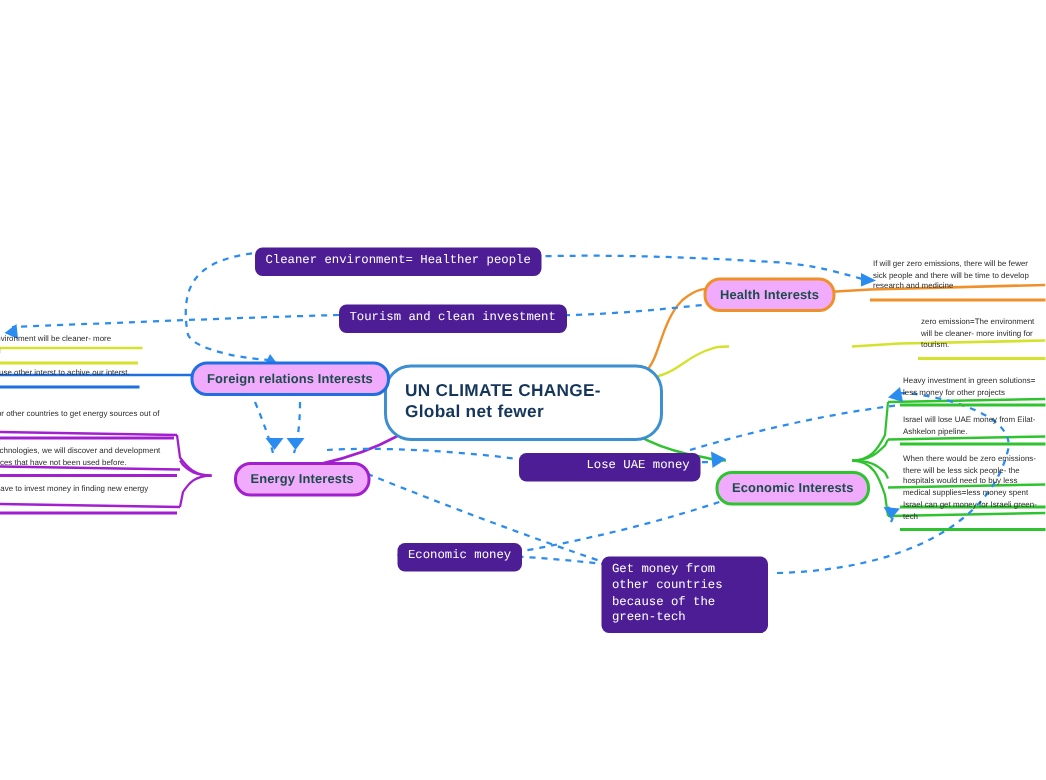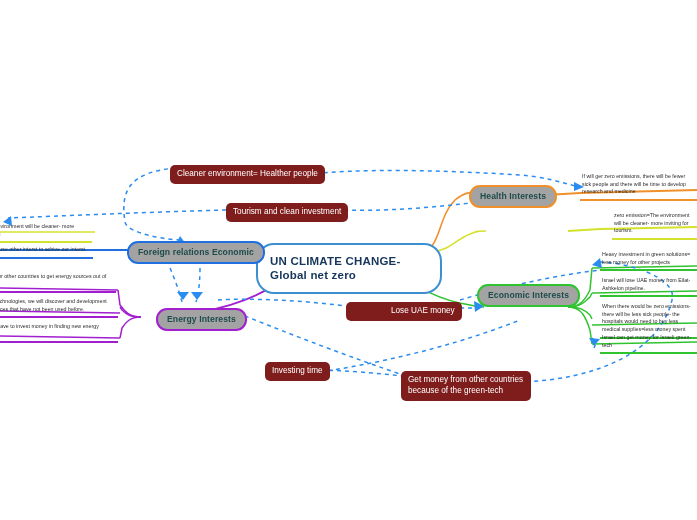--- a/index.html
+++ b/index.html
@@ -12,34 +12,35 @@
 
   
   .node{position:absolute;box-sizing:border-box;}
 
   .central{
     background:#ffffff;border:2px solid #3c8fd0;border-radius:18px;
     color:#15365a;font-weight:bold;font-size:11.5px;line-height:1.25;
     padding:9px 12px;letter-spacing:.2px;
   }
   .branch{
-    background:#a3a3a3;border:2px solid #888;border-radius:11px;
+    background:#f0abfc;border:2px solid #888;border-radius:11px;
     color:#1d4b4b;font-weight:bold;font-size:8.6px;line-height:1.1;
     padding:5px 9px;white-space:nowrap;letter-spacing:.1px;
   }
   .branch.orange{border-color:#f0902a;color:#1d4b4b;}
   .branch.lime{border-color:#d4e22c;}
   .branch.green{border-color:#2fc42f;}
   .branch.blue{border-color:#1f6fe0;}
   .branch.purple{border-color:#a21fd0;}
 
   .bluebox{
-    background:#7f1d1d;color:#ffffff;border-radius:5px;
+    background:#4c1d95;color:#ffffff;border-radius:5px;
     font-size:8.2px;line-height:1.32;padding:4px 7px;
     white-space:nowrap;
+    font-family:Liberation Mono, monospace;
   }
   .bluebox.wrap{white-space:normal;}
 
   
   .leaf{
     color:#2b2b2b;font-size:5.3px;line-height:1.45;
     padding:1px 2px 3px 2px;border-bottom:2px solid #999;
     white-space:normal;
   }
   .leaf.orange{border-bottom-color:#f0902a;}
@@ -109,57 +110,57 @@
       <polygon points="183,300 177,292 189,292"></polygon>
       <polygon points="197,300 191,292 203,292"></polygon>
       <polygon points="484,306 474,301 475,312"></polygon>
       <polygon points="600,258 592,265 602,268"></polygon>
       <polygon points="594,346 589,338 600,339"></polygon>
       <polygon points="11,216 3,222 12,226"></polygon>
     </g>
   </svg>
 
   <div class="node central" style="left:256px;top:243px;width:186px;">
-    <span>UN CLIMATE CHANGE- Global net zero</span>
+    <span>UN CLIMATE CHANGE- Global net fewer</span>
   </div>
 
   <div class="node branch orange" style="left:469px;top:185px;">
     <span>Health Interests</span>
   </div>
 
 
-  <div class="node branch green" style="left:477px;top:284px;">
+  <div class="node branch green" style="left:477px;top:314px;">
     <span>Economic Interests</span>
   </div>
 
   <div class="node branch blue" style="left:127px;top:241px;">
-    <span>Foreign relations Economic</span>
+    <span>Foreign relations Interests</span>
   </div>
 
   <div class="node branch purple" style="left:142px;top:308px;margin-left:14px;">
     <span>Energy Interests</span>
   </div>
 
   <div class="node bluebox" style="left:170px;top:165px;">
     <span>Cleaner environment= Healther people</span>
   </div>
 
   <div class="node bluebox" style="left:226px;top:203px;">
     <span>Tourism and clean investment</span>
   </div>
 
   <div class="node bluebox" style="left:346px;top:302px;padding-left:45px;">
     <span>Lose UAE money</span>
   </div>
 
   <div class="node bluebox" style="left:265px;top:362px;">
-    <span>Investing time</span>
-  </div>
-
-  <div class="node bluebox wrap" style="left:401px;top:371px;width:130px;">
+    <span>Economic money</span>
+  </div>
+
+  <div class="node bluebox wrap" style="left:401px;top:371px;width:111px;">
     <span>Get money from other countries because of the green-tech</span>
   </div>
 
   <div class="node leaf orange" style="left:580px;top:172px;width:117px;">
     <span>If will ger zero emissions, there will be fewer sick people and there will be time to develop research and medicine</span>
   </div>
 
   <div class="node leaf lime" style="left:612px;top:211px;width:85px;">
     <span>zero emission=The environment will be cleaner- more inviting for tourism.</span>
   </div>

